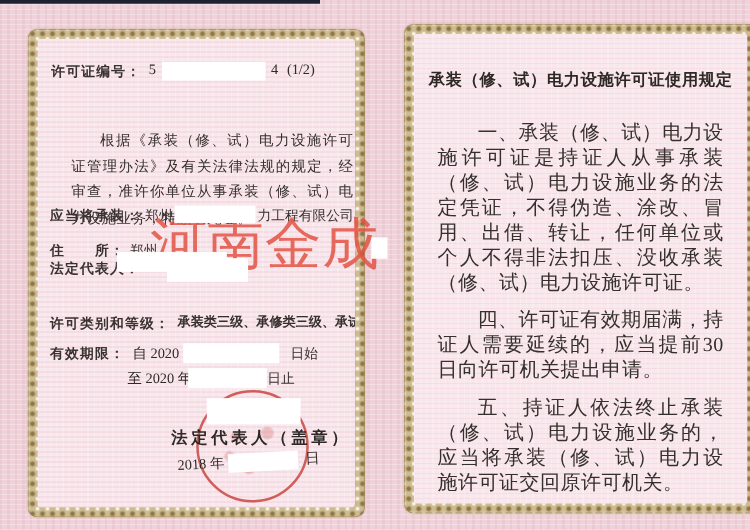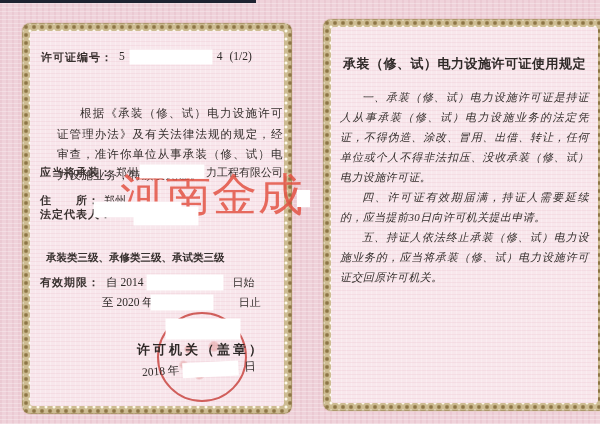--- a/index.html
+++ b/index.html
@@ -73,22 +73,22 @@
     position:absolute;left:112px;top:331px;z-index:50;display:flex;align-items:center;
     font-size:11.5px;color:#2f2a28;white-space:nowrap;transform:rotate(-3deg);
   }
   
   .rules-title{
     position:absolute;left:0;top:28px;width:100%;text-align:center;margin:0;
     font-size:13px;font-weight:700;letter-spacing:.5px;color:#2e2927;
   }
   .rules{position:absolute;left:9px;right:9px;top:60px;}
   .rules p{
-    margin:0;font-size:11px;line-height:20px;text-align:justify;text-indent:2em;
-    color:#352f2d;letter-spacing:.4px;font-style:italic;
+    margin:10px;font-size:16px;line-height:20px;text-align:justify;text-indent:2em;
+    color:#352f2d;letter-spacing:.4px;
   }
   
   .watermark{
     position:absolute;left:120px;top:173px;z-index:30;
     font-size:45px;line-height:1;letter-spacing:1px;white-space:nowrap;
     color:rgba(226,77,61,.82);font-weight:400;
   }
   .wm-notch{position:absolute;left:297px;top:190px;width:13px;height:17px;z-index:40;background:#fff;}
 </style>
 </head>
@@ -121,40 +121,41 @@
       <span style="margin-left:4px;">郑州</span>
     </div>
     <span class="redact" style="position:absolute;left:64px;top:171px;width:87px;height:15px;"></span>
 
     <div class="row row-legal">
       <span class="lbl">法定代表人：</span>
       <span class="redact" style="width:64px;height:18px;margin-left:2px;"></span>
     </div>
 
     <div class="row row-category">
+      <span class="lbl">许可类别和等级：</span>
       <span class="cat-value">承装类三级、承修类三级、承试类三级</span>
     </div>
 
     <div class="row row-valid1">
       <span class="lbl">有效期限：</span>
-      <span class="num" style="margin-left:6px;">自 2014</span>
+      <span class="num" style="margin-left:6px;">自 2020</span>
       <span class="redact" style="width:76px;height:15px;margin-left:4px;"></span>
       <span style="margin-left:9px;">日始</span>
     </div>
 
     <div class="row row-valid2">
       <span class="num" style="margin-left:62px;">至 2020 年</span>
       <span class="redact" style="width:62px;height:15px;margin-left:-3px;"></span>
-      <span style="margin-left:26px;">日止</span>
+      <span style="margin-left:1px;">日止</span>
     </div>
 
     <div class="seal"></div>
     <span class="redact seal-redact"></span>
 
-    <div class="authority">许可机关（盖章）</div>
+    <div class="authority">法定代表人（盖章）</div>
 
     <div class="date-row">
       <span>2018 年</span>
       <span class="redact" style="width:55px;height:14px;margin-left:4px;"></span>
       <span style="margin-left:6px;">日</span>
     </div>
 
   </div>
 </div>
 

